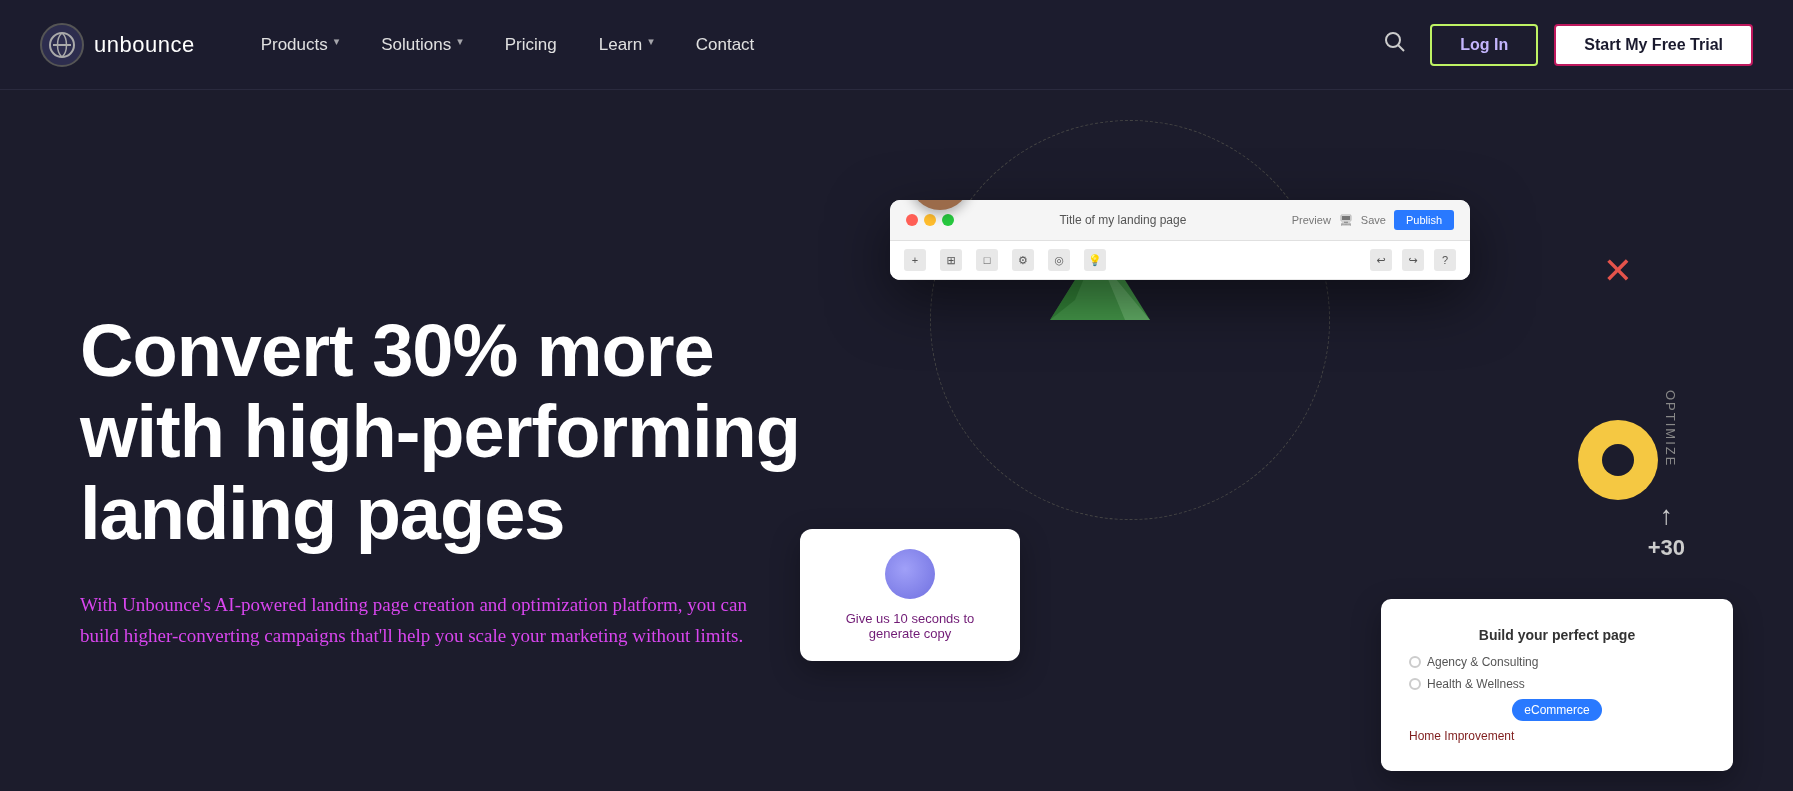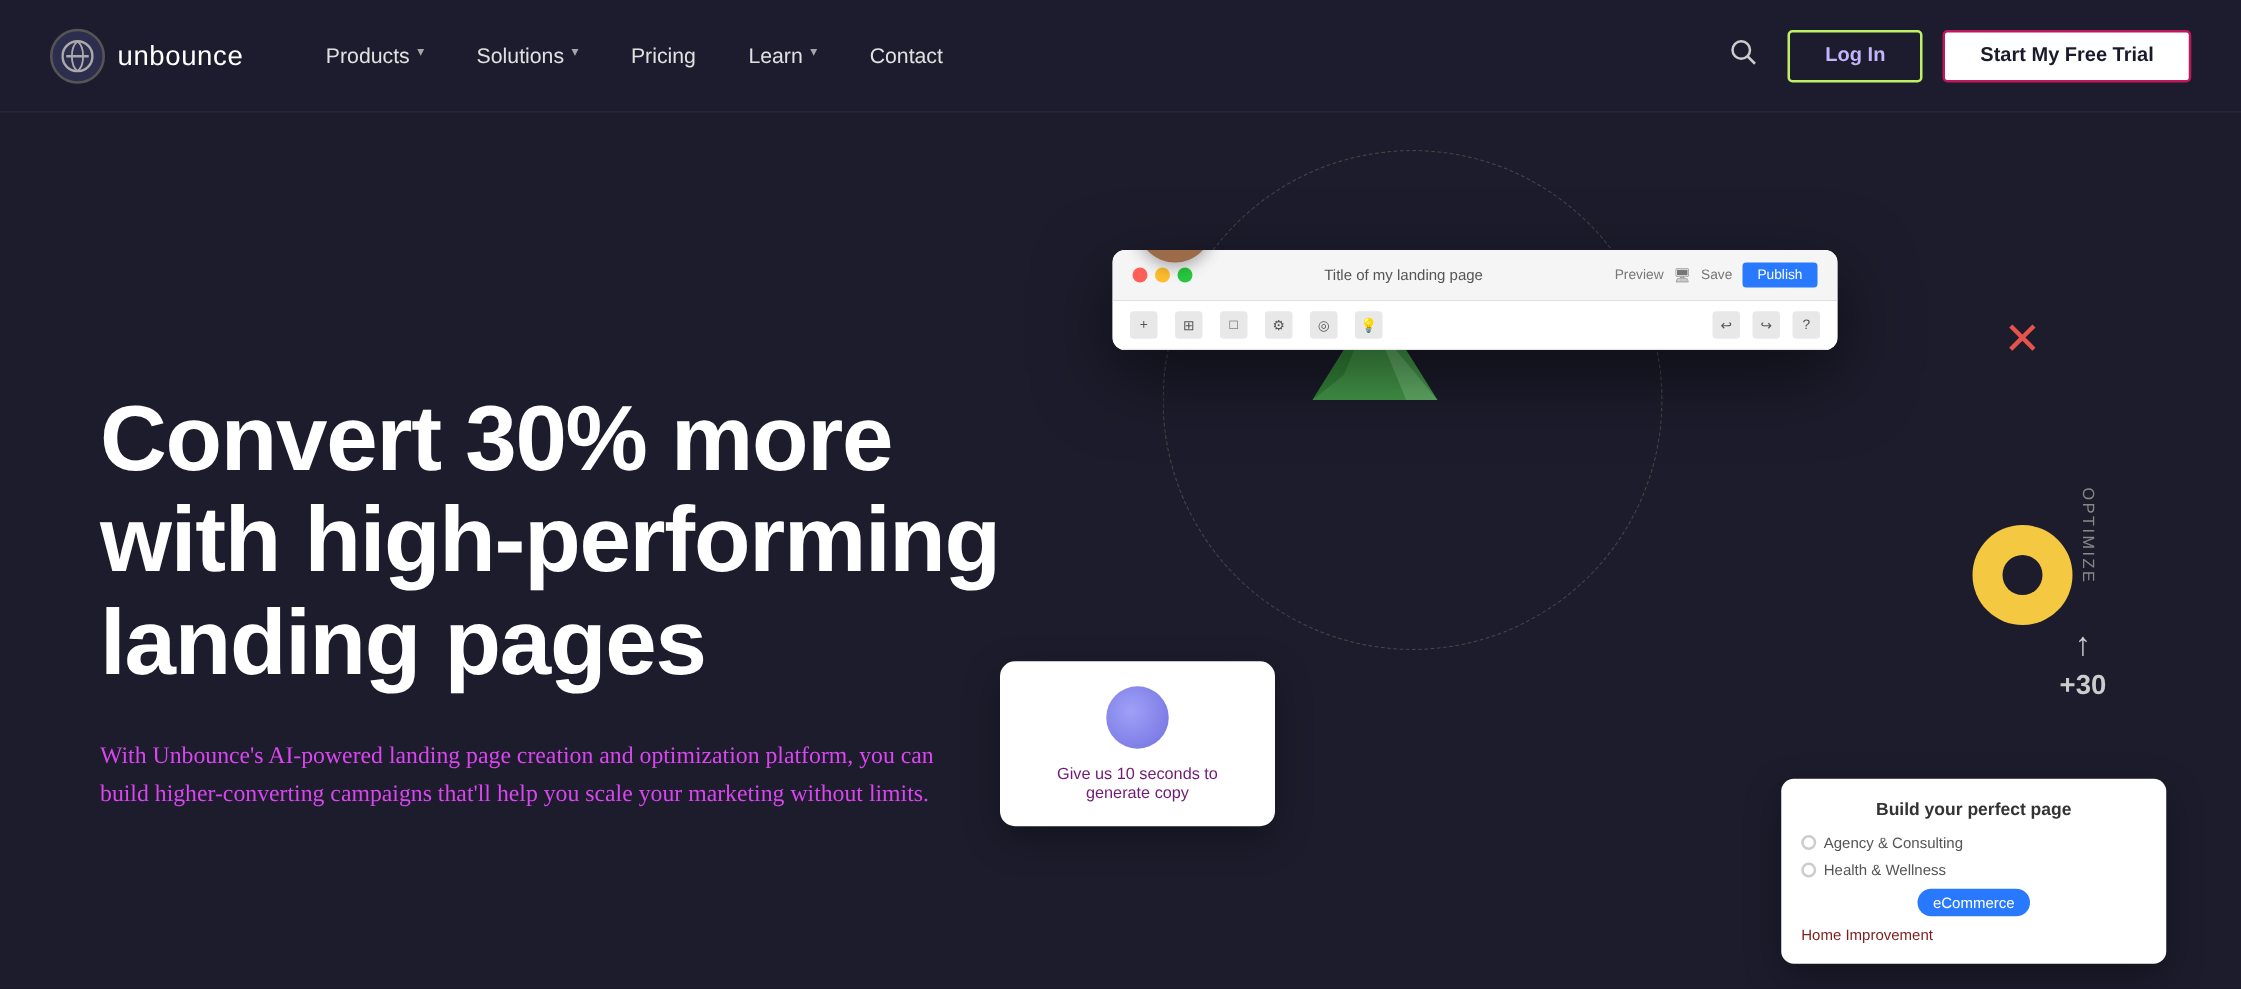--- a/index.html
+++ b/index.html
@@ -356,24 +356,24 @@
       font-size: 13px;
       color: #701a75;
       font-weight: 500;
     }
 
     
     .build-panel {
       position: absolute;
       bottom: 20px;
       right: -20px;
-      width: 308px;
+      width: 352px;
       background: #fff;
       border-radius: 10px;
-      padding: 16px;
+      padding: 28px;
       box-shadow: 0 10px 30px rgba(0,0,0,0.3);
     }
     .build-panel-title {
       font-size: 14px;
       color: #333;
       font-weight: 600;
       margin-bottom: 12px;
       text-align: center;
     }
     .build-options {

